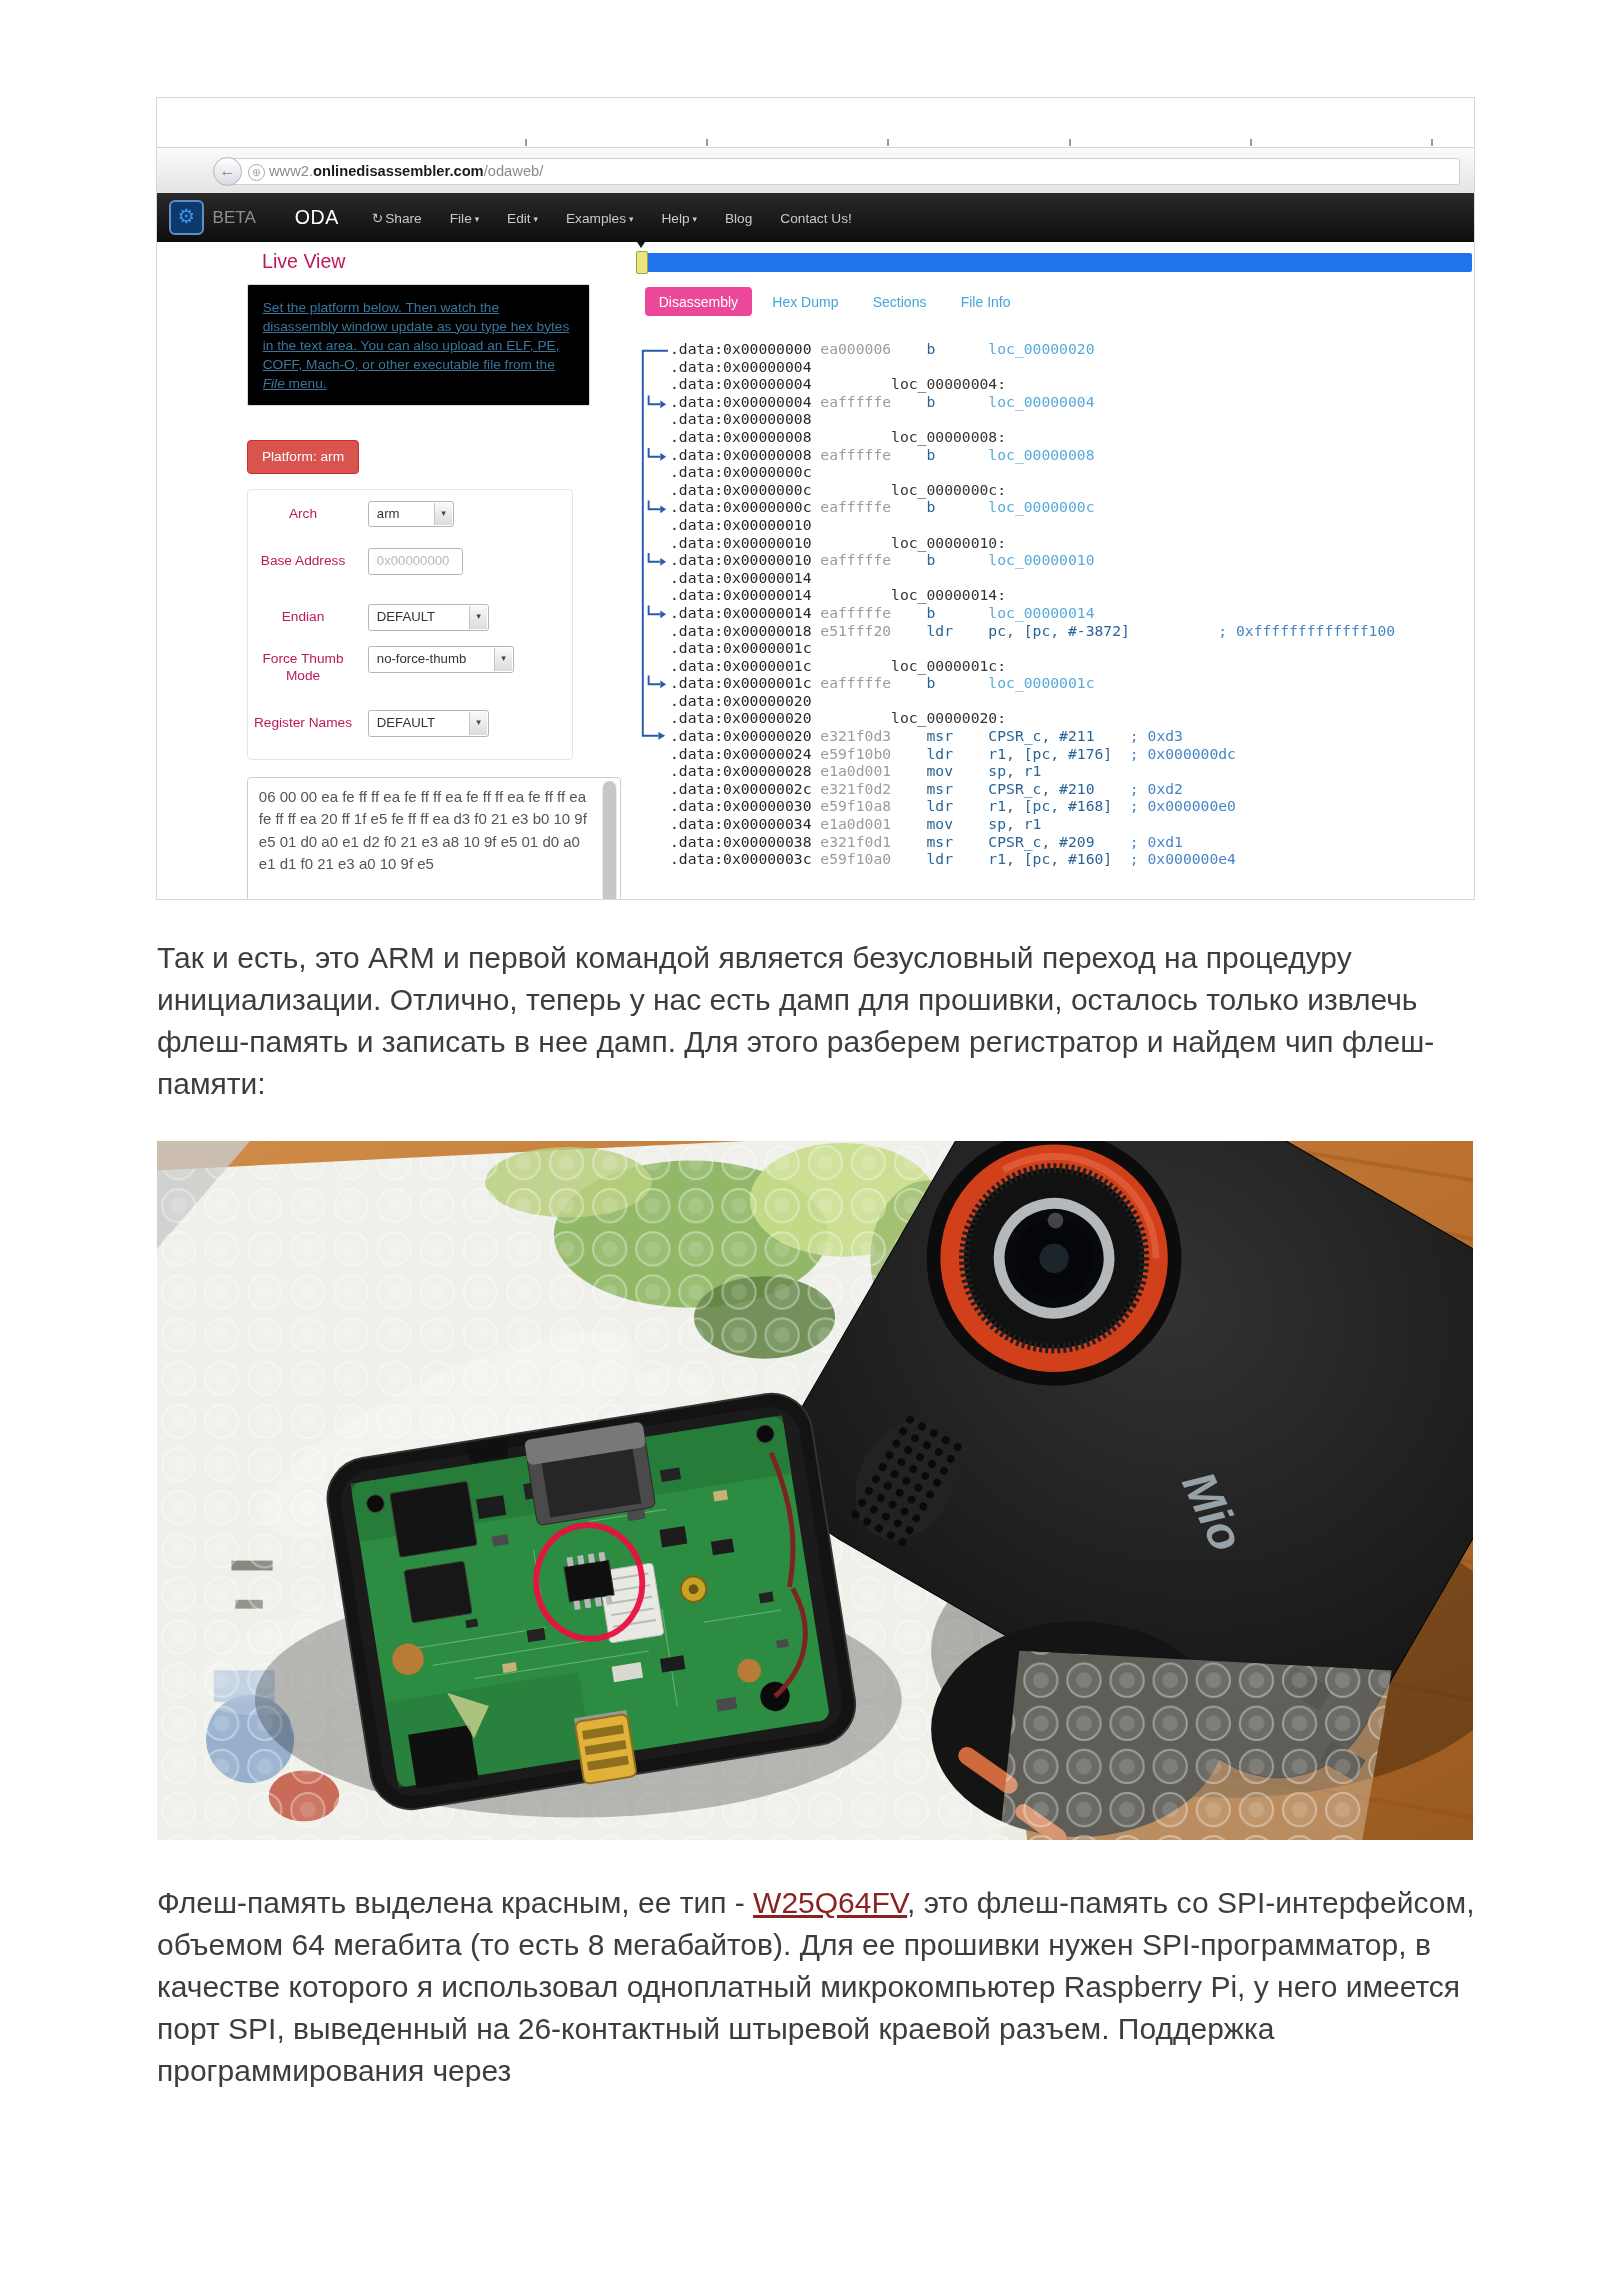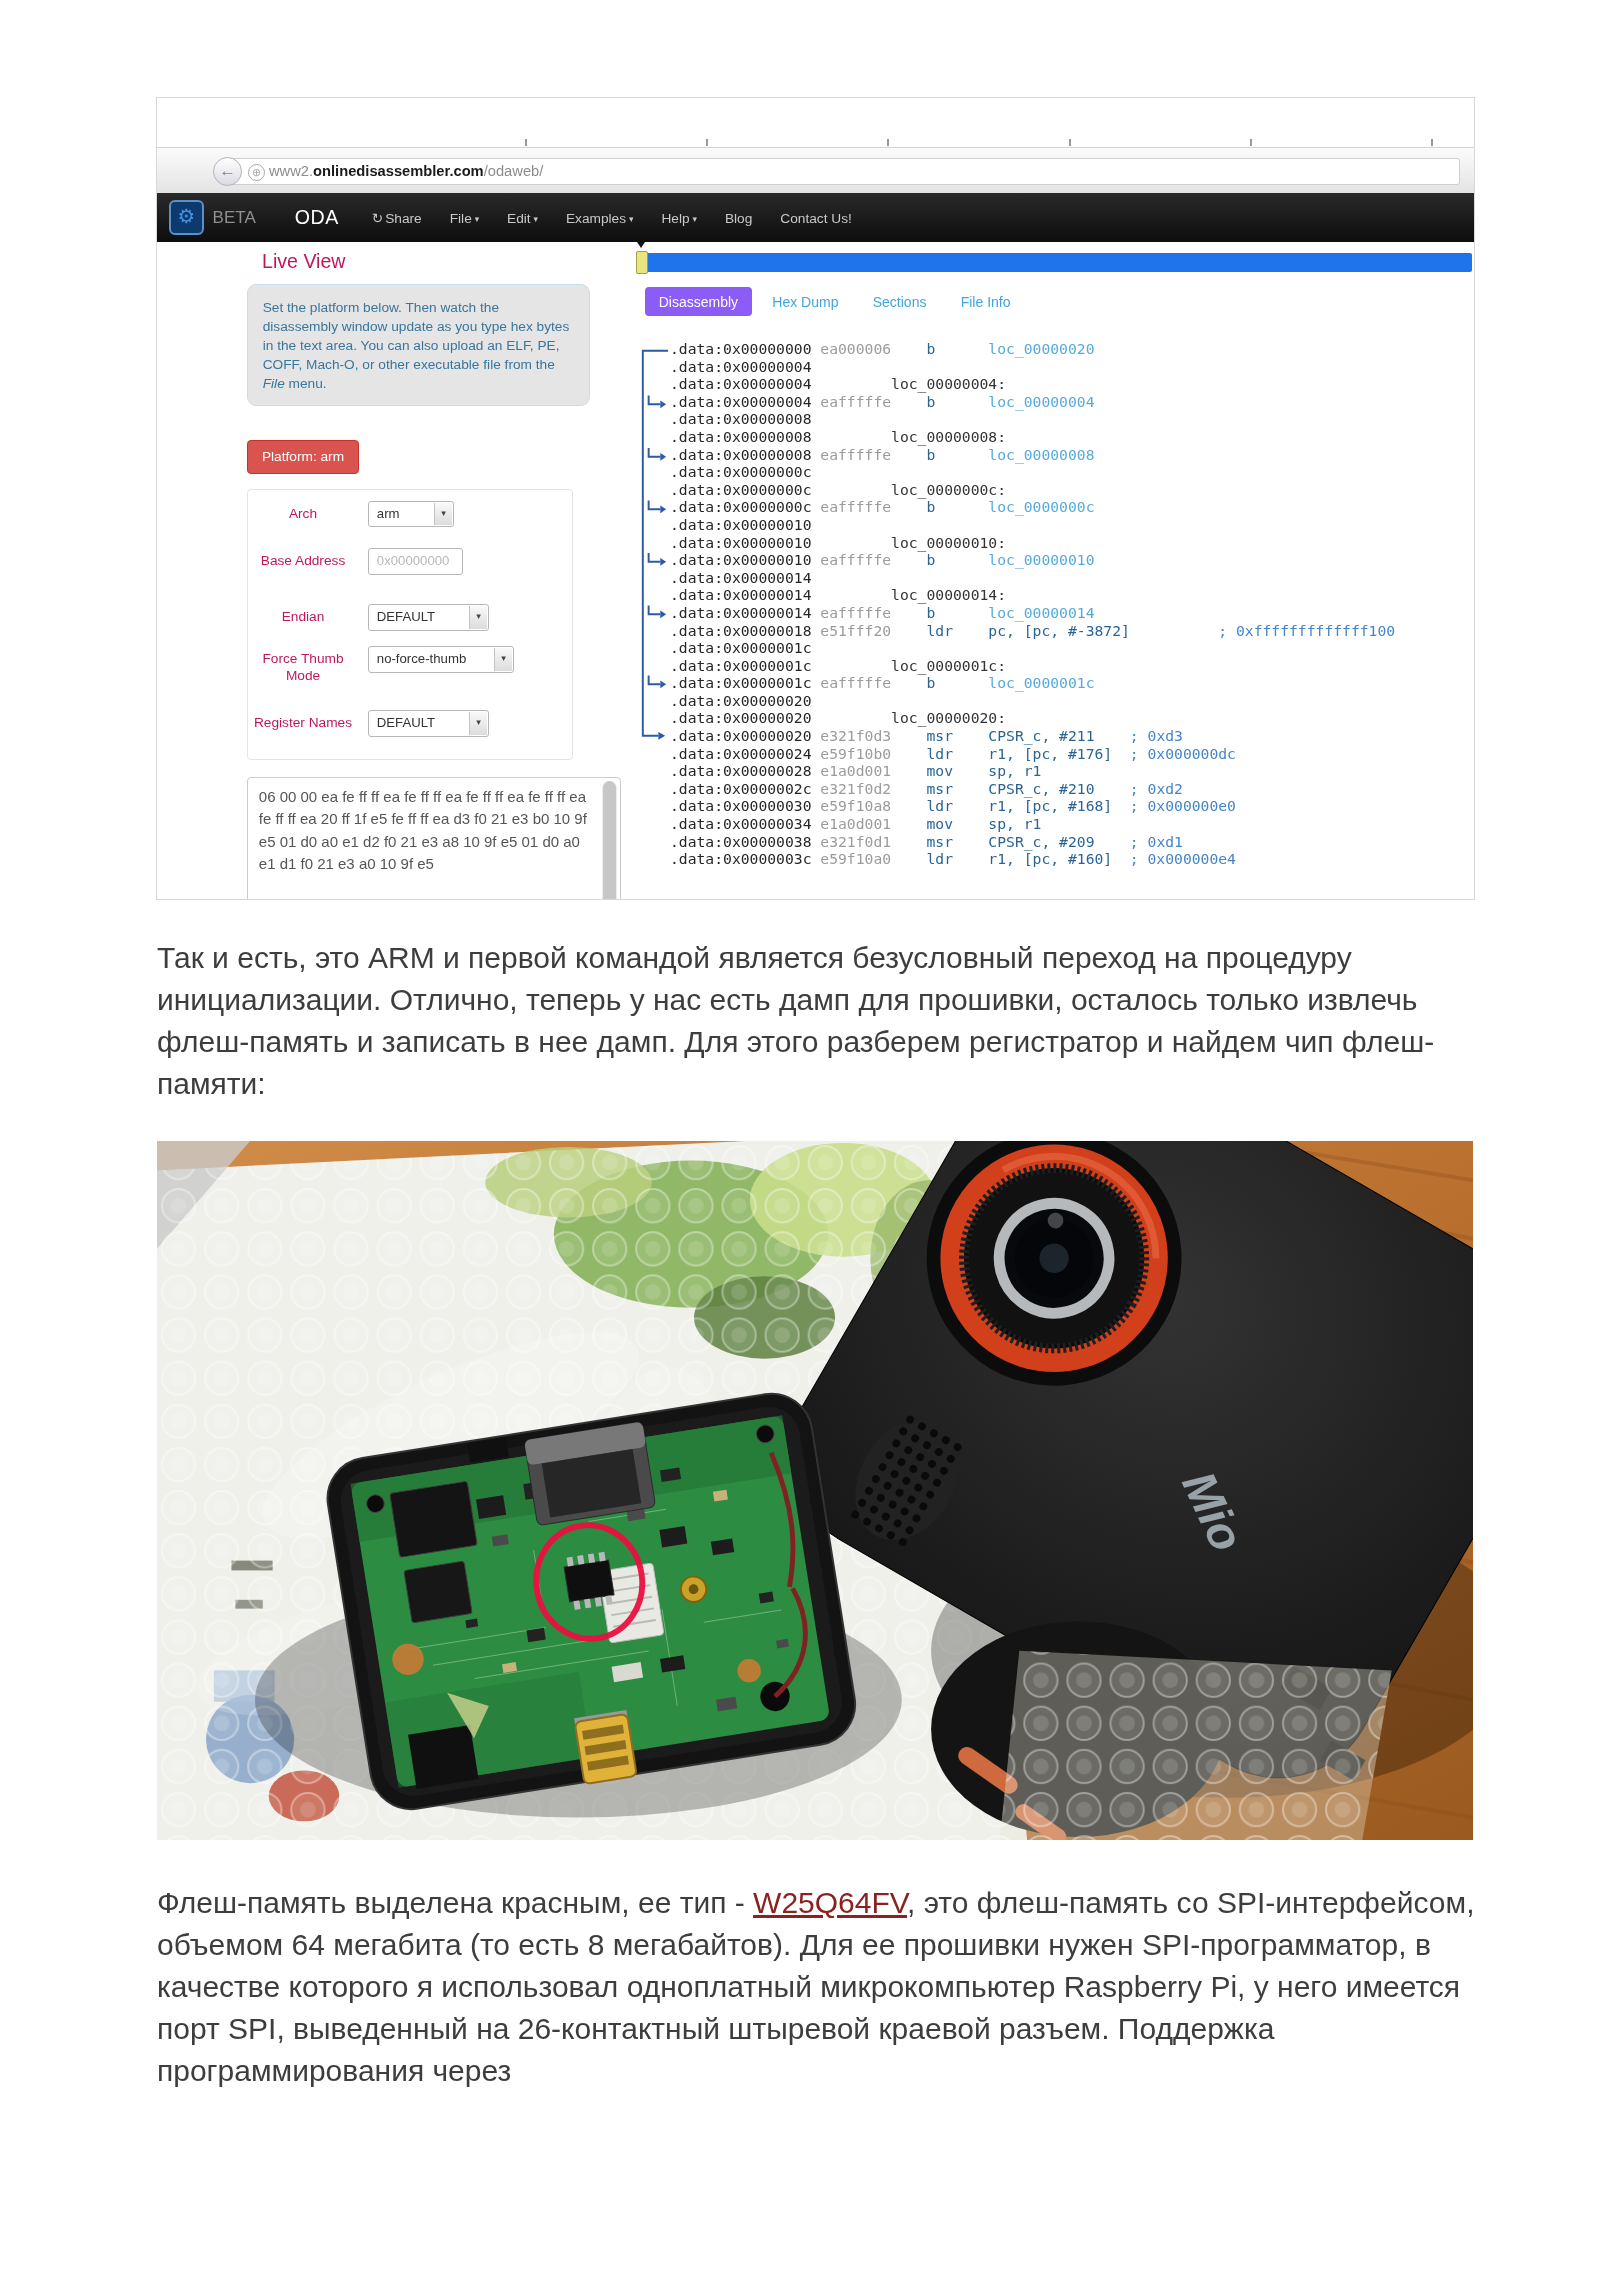--- a/index.html
+++ b/index.html
@@ -18,21 +18,21 @@
   .odalogo{width:31px;height:31px;margin-left:11.8px;border-radius:5.9px;background:#0d3a6d;border:2px solid #5d90c8;color:#4094e8;font-size:19.6px;line-height:29px;text-align:center;flex:none;}
   .beta{color:#8f8f8f;font-size:17px;margin-left:8.8px;}
   .brand{color:#fff;font-size:19.6px;margin-left:39px;letter-spacing:0.5px;}
   .nav-item{color:#c9c9c9;font-size:13.7px;margin-left:28px;white-space:nowrap;}
   .nav-item:first-of-type{margin-left:33px;}
   .caret{font-size:8.8px;color:#c9c9c9;margin-left:2.9px;vertical-align:1px;}
   .shicon{font-size:13.7px;margin-right:2px;}
 
   
   .lv-title{position:absolute;left:91px;top:152px;font-size:19.6px;color:#be185d;margin-left:14px;}
-  .infobox{position:absolute;left:90px;top:186px;width:312px;padding:12.7px 14.7px;background:#e5e5e5;border:1px solid #c6dfee;border-radius:9px;color:#38769c;font-size:13.7px;line-height:19px;}
+  .infobox{position:absolute;left:90px;top:186px;width:312px;padding:12.7px 14.7px;background:#000000;border:1px solid #c6dfee;border-radius:2px;color:#38769c;font-size:13.7px;line-height:19px;text-decoration:underline;}
   .pbtn{position:absolute;left:90px;top:342px;width:112px;height:34px;background:#d9534f;border:1px solid #c9302c;border-radius:3.9px;color:#fff;font-size:13.7px;text-align:center;line-height:32px;box-sizing:border-box;}
   .formbox{position:absolute;left:90px;top:391px;width:326px;height:271px;border:1px solid #e4e4e4;border-radius:3.9px;background:#fff;box-sizing:border-box;}
   .frow{position:absolute;left:0;width:100%;}
   .flab{position:absolute;left:0;top:4.9px;width:110px;text-align:center;font-size:13.7px;color:#be185d;line-height:16.7px;}
   .fctl{position:absolute;left:120px;top:0;height:26.5px;border:1px solid #b6b6b6;border-radius:2.9px;background:#fff;font-size:13.2px;color:#333;line-height:24.5px;padding-left:7.8px;box-sizing:border-box;}
   .fsel .scaret{position:absolute;right:1px;top:1px;bottom:1px;width:16.7px;border-left:1px solid #c3c3c3;background:linear-gradient(#f9f9f9,#dcdcdc);color:#444;font-size:7.8px;text-align:center;line-height:22.5px;}
   .fsel .scaret::after{content:"▼";}
   .finput{color:#b8b8b8;}
   .frow:nth-child(1){top:10.8px;} .frow:nth-child(1) .fctl{width:86px;}
   .frow:nth-child(2){top:58px;} .frow:nth-child(2) .fctl{width:95px;}
@@ -43,21 +43,21 @@
   .hexpre{margin:0;font-family:"Liberation Sans",sans-serif;font-size:15px;line-height:22.5px;color:#555;white-space:pre;}
   .hexsb{position:absolute;right:2.9px;top:2.9px;bottom:0;width:14.7px;background:#ededed;border-radius:7.8px;}
   .hexsb .thumb{position:absolute;left:1px;right:1px;top:0;height:100%;background:#c7c7c7;border-radius:7.8px;}
 
   
   .mmap{position:absolute;left:479px;top:155px;width:836px;height:18.6px;background:#1f74eb;border-radius:2px;}
   .mmhandle{position:absolute;left:479px;top:153px;width:11.8px;height:22.5px;background:#e9e67f;border:1px solid #a19e4d;border-radius:2px;box-sizing:border-box;}
   .mmtri{position:absolute;left:480px;top:144px;width:0;height:0;border-left:4.9px solid transparent;border-right:4.9px solid transparent;border-top:6.9px solid #141414;}
   .tabs{position:absolute;left:488px;top:187px;height:33px;display:flex;align-items:center;}
   .tab{font-size:14px;padding:6.9px 13.7px;border-radius:3.9px;color:#43a6da;margin-right:6.9px;white-space:nowrap;}
-  .tab.active{background:#8b5cf6;color:#fff;}
+  .tab.active{background:#ec4899;color:#fff;}
   .listing{position:absolute;left:479px;top:242px;width:836px;height:533px;font-family:"DejaVu Sans Mono",monospace;font-size:14.7px;line-height:17.6px;}
   .lrow{height:17.6px;white-space:pre;padding-left:34px;}
   .c-addr{color:#262626;}
   .c-op{color:#9b9b9b;}
   .c-mn{color:#2a6496;}
   .c-ops{color:#2a6496;}
   .c-loc{color:#56aadb;}
   .c-cmt{color:#4585c7;}
   .c-lbl{color:#333;}
   .gut{position:absolute;left:0;top:0;}

